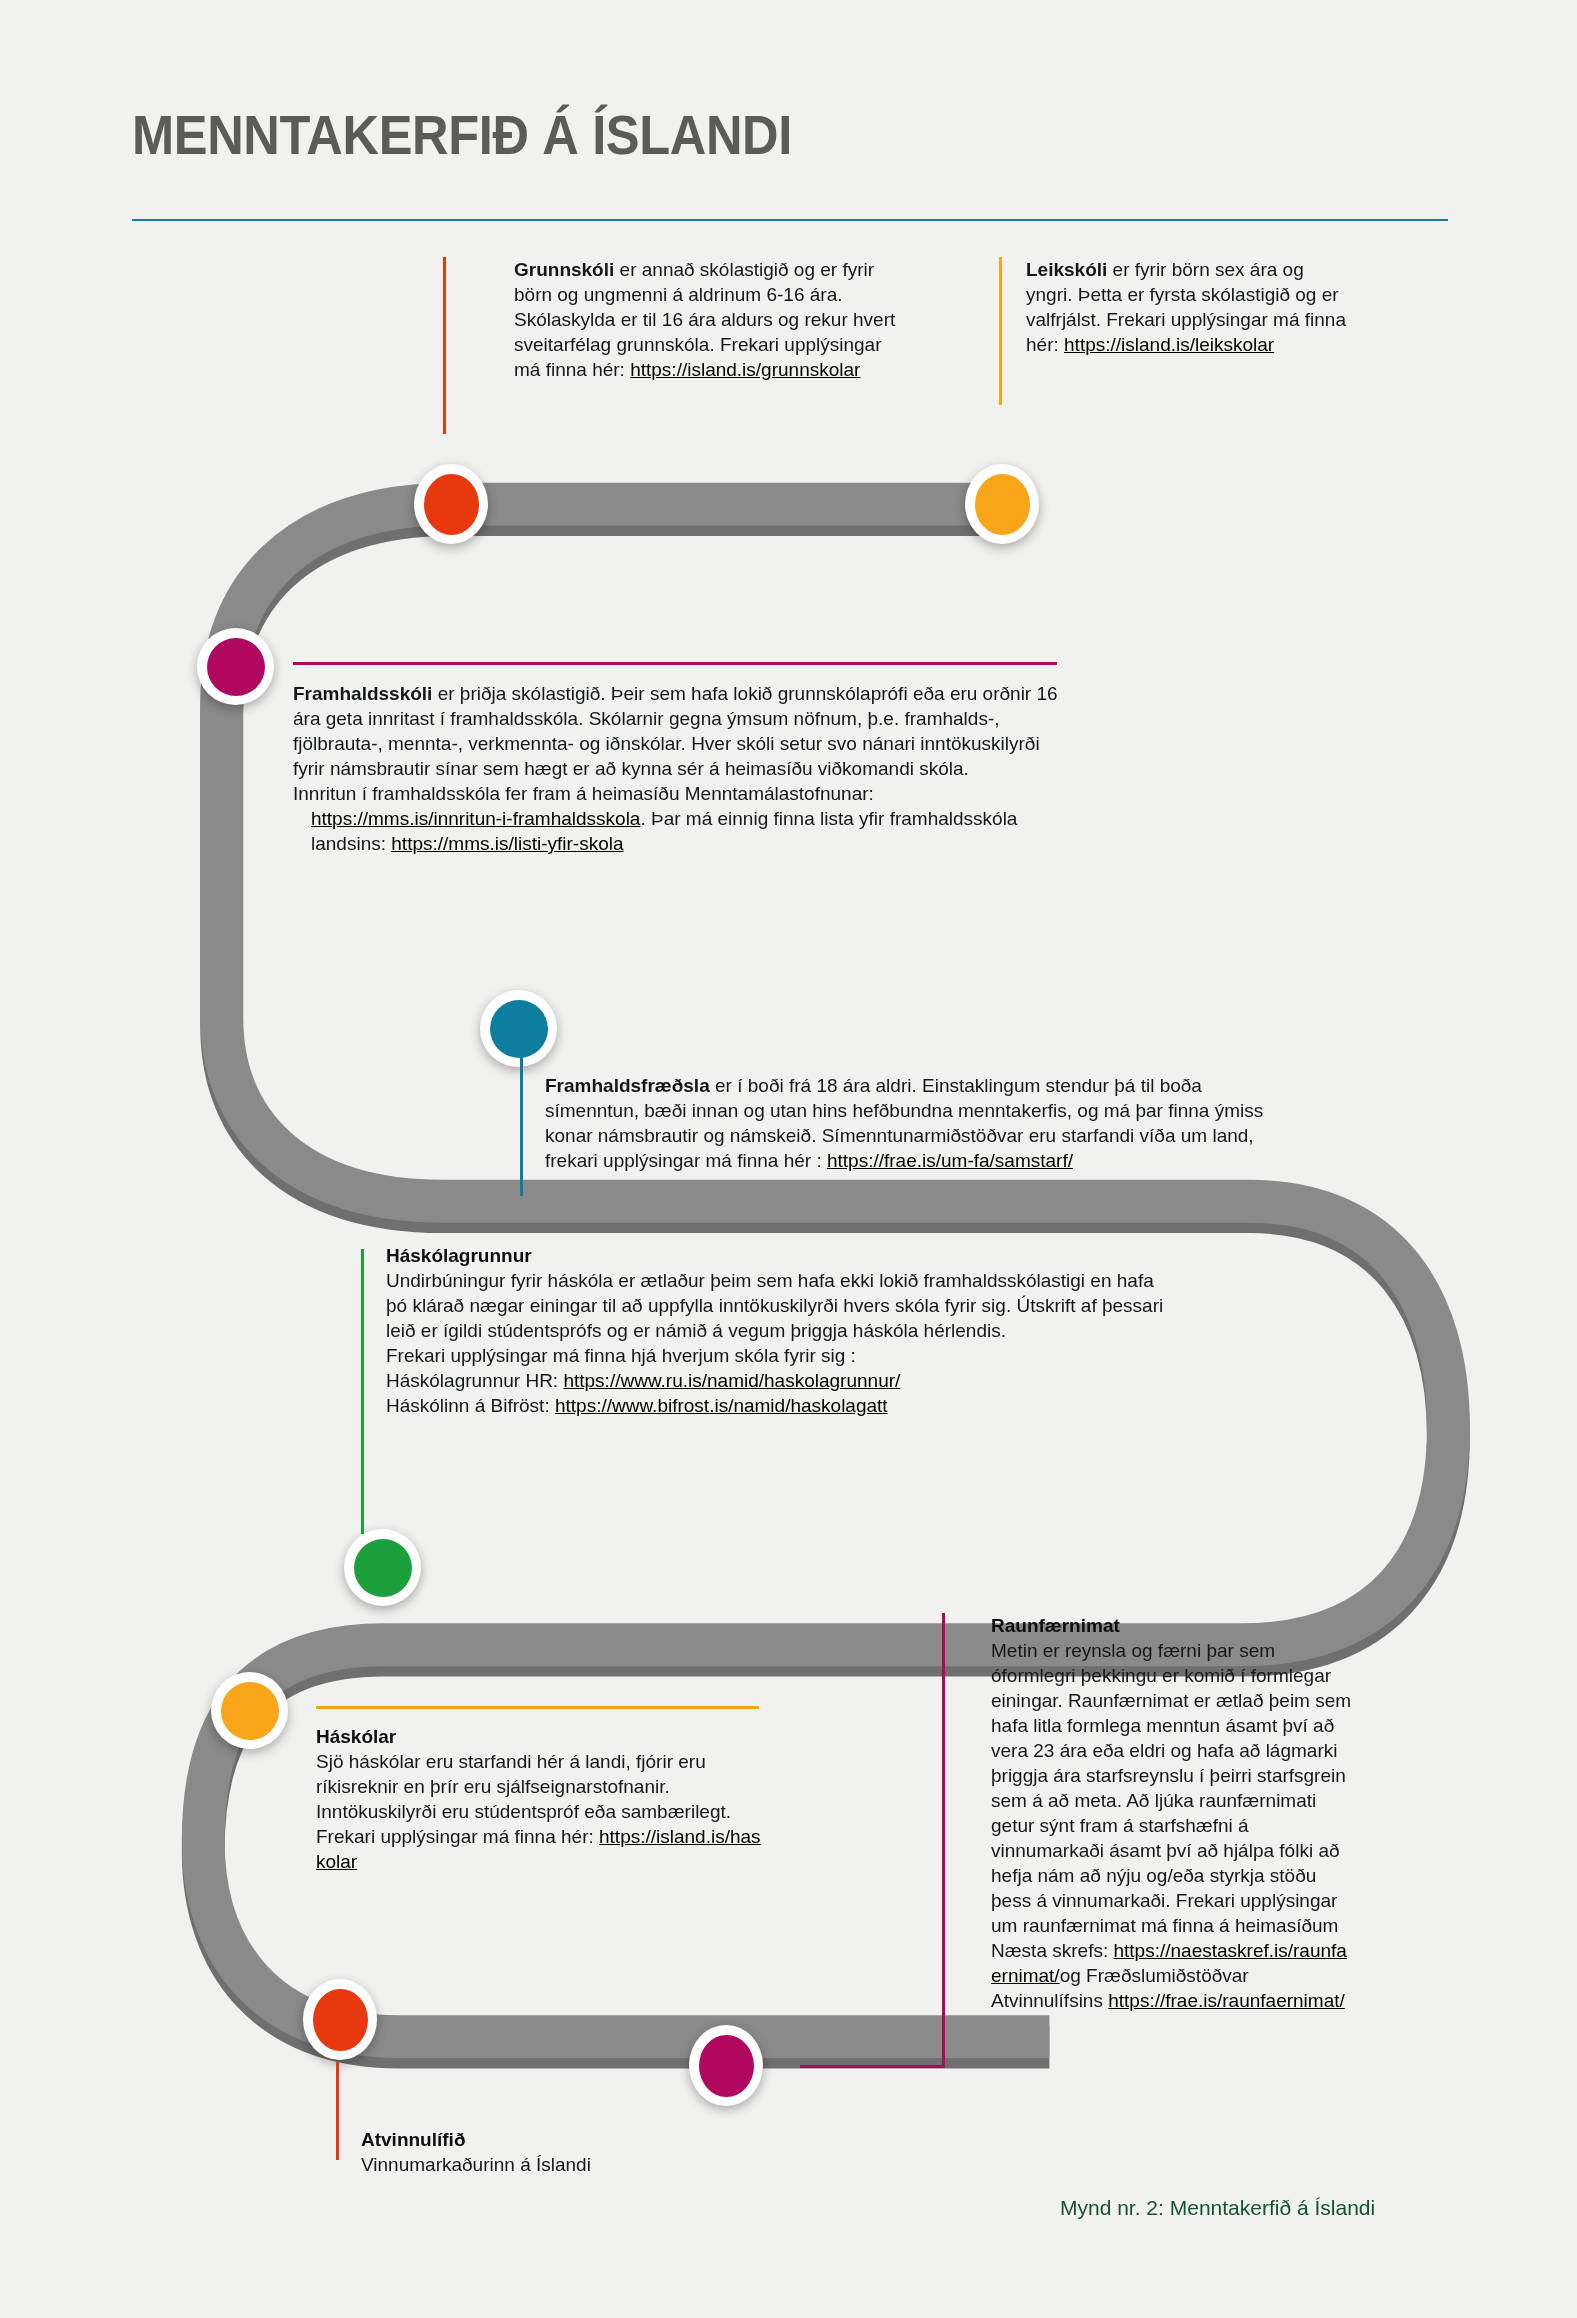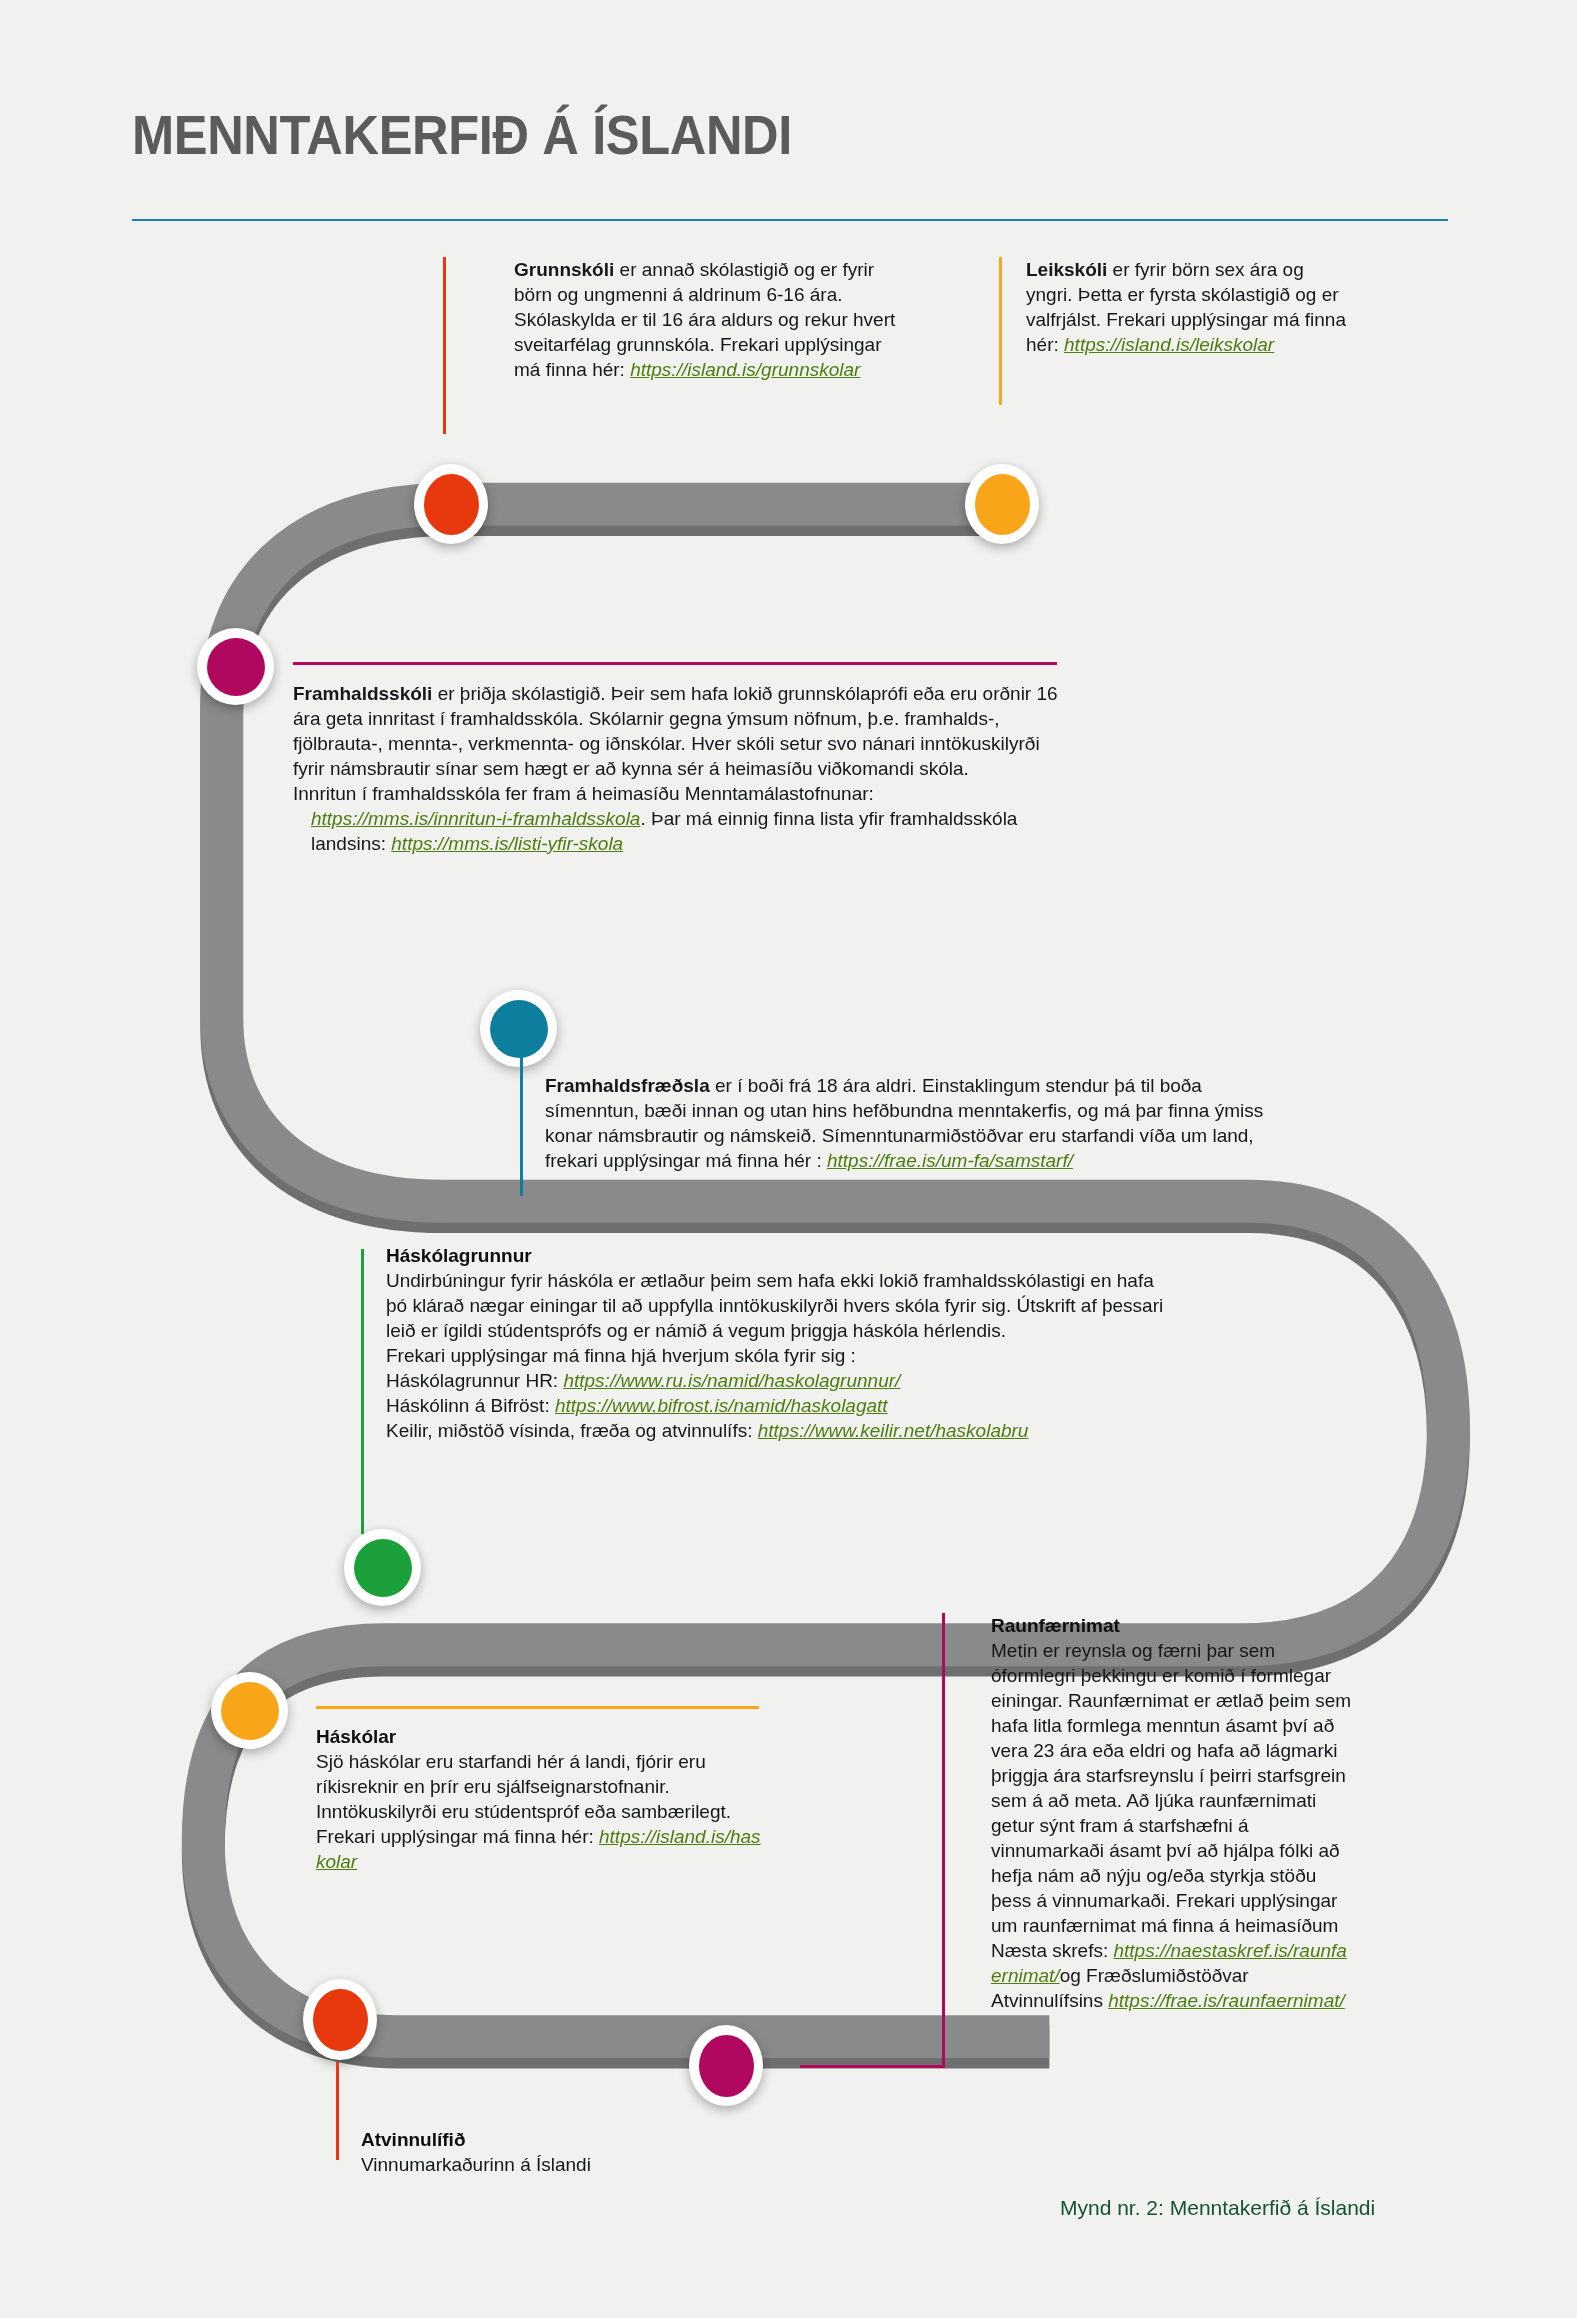--- a/index.html
+++ b/index.html
@@ -45,21 +45,21 @@
   }
 
   
   .block{position:absolute;}
   .block p{margin:0;}
   .btxt{
     font-size:19px;line-height:25px;color:#14181a;
     font-family:"Liberation Sans", sans-serif;
   }
   .btxt b{font-weight:bold;}
-  .lnk{color:#4d7c0f;text-decoration:underline;word-break:break-all;font-style:italic;}
+  .lnk{color:#000000;text-decoration:underline;word-break:break-all;}
   .hd{font-weight:bold;font-size:19px;line-height:25px;color:#0d0f10;}
 
   .vbar{position:absolute;width:3px;}
   .hbar{position:absolute;height:3px;}
 
   
   #figure-caption{
     position:absolute;left:1060px;top:2196px;
     font-size:21px;color:#14532d;white-space:nowrap;
   }
@@ -172,23 +172,20 @@
     <div style="margin-left:25px;">
       <p class="hd">Háskólagrunnur</p>
       <p class="btxt">Undirbúningur fyrir háskóla er ætlaður þeim sem hafa ekki lokið framhaldsskólastigi en hafa þó klárað nægar einingar til að uppfylla inntökuskilyrði hvers skóla fyrir sig. Útskrift af þessari leið er ígildi stúdentsprófs og er námið á vegum þriggja háskóla hérlendis.</p>
       <p class="btxt">Frekari upplýsingar má finna hjá hverjum skóla fyrir sig :</p>
       <p class="btxt">
         <span>Háskólagrunnur HR: </span><a class="lnk">https://www.ru.is/namid/haskolagrunnur/</a>
       </p>
       <p class="btxt">
         <span>Háskólinn á Bifröst: </span><a class="lnk">https://www.bifrost.is/namid/haskolagatt</a>
       </p>
-      <p class="btxt">
-        <span>Keilir, miðstöð vísinda, fræða og atvinnulífs: </span><a class="lnk">https://www.keilir.net/haskolabru</a>
-      </p>
     </div>
   </div>
 
   <div class="block" style="left:316px;top:1706px;width:451px;">
     <div class="hbar" style="left:0;top:0;width:443px;background:#f9a51a;"></div>
     <div style="margin-top:18px;">
       <p class="hd">Háskólar</p>
       <p class="btxt">
         <span>Sjö háskólar eru starfandi hér á landi, fjórir eru ríkisreknir en þrír eru sjálfseignarstofnanir. Inntökuskilyrði eru stúdentspróf eða sambærilegt. Frekari upplýsingar má finna hér: </span><a class="lnk">https://island.is/haskolar</a>
       </p>

